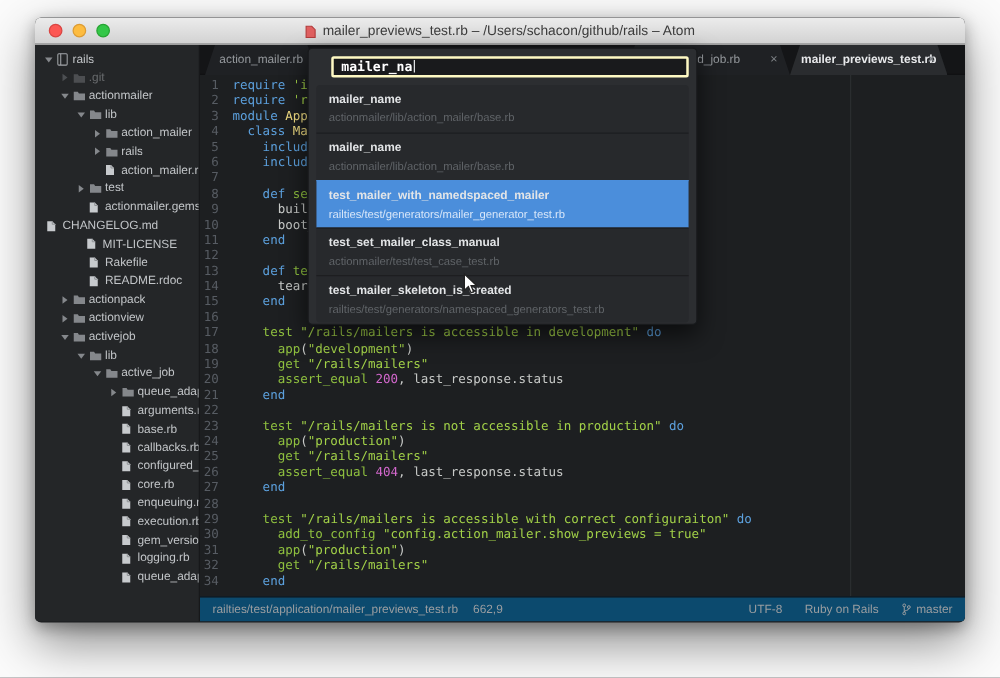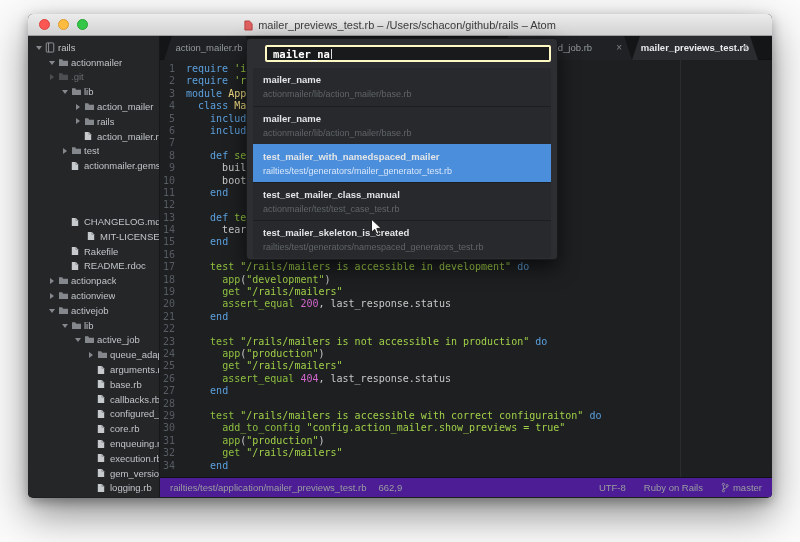--- a/index.html
+++ b/index.html
@@ -55,21 +55,21 @@
   
   .code { position:relative; flex:1; overflow:hidden; padding-top:3px;
     font-family:"DejaVu Sans Mono", monospace; font-size:10px; line-height:12.4px; }
   .wrapguide { position:absolute; left:520px; top:0; bottom:0; width:1px; background:#2a2d2f; }
   .cl { height:12.4px; white-space:pre; }
   .ln { display:inline-block; width:26px; text-align:right; color:#575c63; padding-right:11px; }
   .p { color:#c8cac8; } .k { color:#5ca0dd; } .f { color:#8fc03f; }
   .s { color:#a2d148; } .n { color:#d267cc; } .c { color:#f0dc82; }
 
   
-  .statusbar { height:20px; flex:none; background:#4c1d95; border-top:1px solid #101113;
+  .statusbar { height:20px; flex:none; background:#0c4a6e; border-top:1px solid #101113;
     display:flex; align-items:center; font-size:9.5px; color:#9b9ea1; padding:0 10px; }
   .statusbar .spacer { flex:1; }
   .status-left { display:flex; gap:12px; }
   .status-right { display:flex; gap:18px; align-items:center; }
   .branch { display:flex; gap:4px; align-items:center; }
 
   
   .palette { position:absolute; left:86px; top:2px; width:312px; height:222px; z-index:10;
     background:#2c2e31; border:1px solid #181a1c; border-radius:4px;
     box-shadow:0 8px 20px rgba(0,0,0,.6); padding:6px; overflow:hidden; }
@@ -113,38 +113,38 @@
         <div class="tree-row" style="padding-left: 8px;">
           <span class="arrow down"></span>
           <span class="tree-icon">
             <svg width="10" height="11" viewBox="0 0 12 13">
               <rect x="1.5" y="1" width="9" height="11" rx="1" fill="none" stroke="#a3a6aa"></rect>
               <path d="M4.3 1v11" stroke="#a3a6aa"></path>
             </svg>
           </span>
           <span class="tree-label">rails</span>
         </div>
+        <div class="tree-row dim" style="padding-left: 21px;">
+          <span class="arrow right"></span>
+          <span class="tree-icon">
+            <svg width="11" height="9" viewBox="0 0 12 10">
+              <path d="M1 1.5h3.6l1 1.6H11V9H1z" fill="#84878b"></path>
+            </svg>
+          </span>
+          <span class="tree-label">.git</span>
+        </div>
         <div class="tree-row" style="padding-left: 21px;">
           <span class="arrow down"></span>
           <span class="tree-icon">
             <svg width="11" height="9" viewBox="0 0 12 10">
               <path d="M1 1.5h3.6l1 1.6H11V9H1z" fill="#84878b"></path>
             </svg>
           </span>
           <span class="tree-label">actionmailer</span>
         </div>
-        <div class="tree-row dim" style="padding-left: 21px;">
-          <span class="arrow right"></span>
-          <span class="tree-icon">
-            <svg width="11" height="9" viewBox="0 0 12 10">
-              <path d="M1 1.5h3.6l1 1.6H11V9H1z" fill="#84878b"></path>
-            </svg>
-          </span>
-          <span class="tree-label">.git</span>
-        </div>
         <div class="tree-row" style="padding-left: 34px;">
           <span class="arrow down"></span>
           <span class="tree-icon">
             <svg width="11" height="9" viewBox="0 0 12 10">
               <path d="M1 1.5h3.6l1 1.6H11V9H1z" fill="#84878b"></path>
             </svg>
           </span>
           <span class="tree-label">lib</span>
         </div>
         <div class="tree-row" style="padding-left: 47px;">
@@ -187,31 +187,31 @@
         <div class="tree-row" style="padding-left: 34px;">
           <span class="arrow none"></span>
           <span class="tree-icon">
             <svg width="8" height="10" viewBox="0 0 10 12">
               <path d="M1 1h5l3 3v7H1z" fill="#c7cacd"></path>
               <path d="M6 1v3h3" fill="none" stroke="#8e9194"></path>
             </svg>
           </span>
           <span class="tree-label">actionmailer.gemspec</span>
         </div>
-        <div class="tree-row" style="padding-left: 34px; margin-top: 41px;">
+        <div class="tree-row" style="">
           <span class="arrow none"></span>
           <span class="tree-icon">
             <svg width="8" height="10" viewBox="0 0 10 12">
               <path d="M1 1h5l3 3v7H1z" fill="#c7cacd"></path>
               <path d="M6 1v3h3" fill="none" stroke="#8e9194"></path>
             </svg>
           </span>
           <span class="tree-label">CHANGELOG.md</span>
         </div>
-        <div class="tree-row" style="padding-left: 50px;">
+        <div class="tree-row" style="padding-left: 32px;">
           <span class="arrow none"></span>
           <span class="tree-icon">
             <svg width="8" height="10" viewBox="0 0 10 12">
               <path d="M1 1h5l3 3v7H1z" fill="#c7cacd"></path>
               <path d="M6 1v3h3" fill="none" stroke="#8e9194"></path>
             </svg>
           </span>
           <span class="tree-label">MIT-LICENSE</span>
         </div>
         <div class="tree-row" style="padding-left: 34px;">

